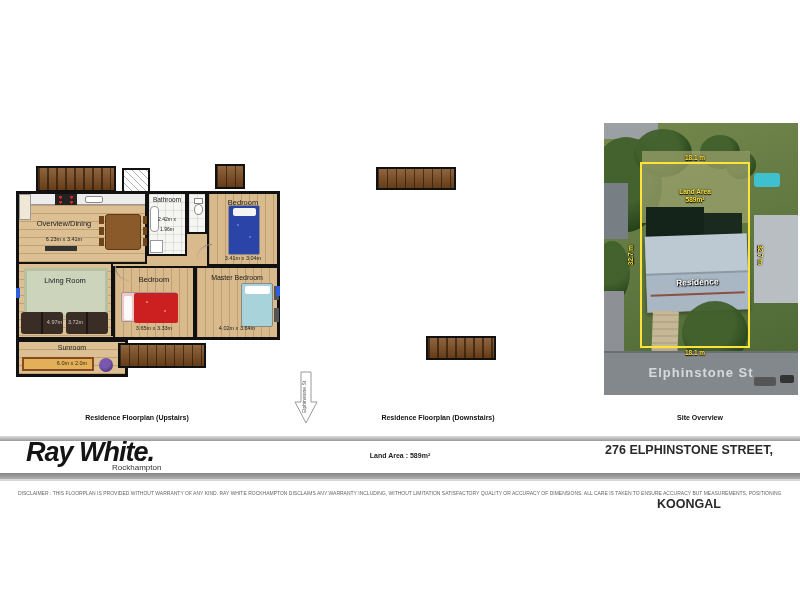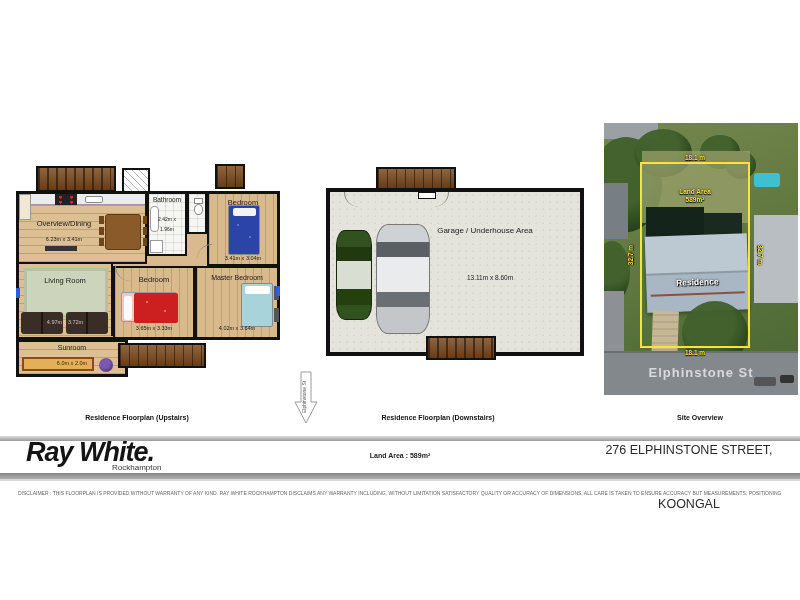--- a/index.html
+++ b/index.html
@@ -132,35 +132,20 @@
     <div class="room-label" style="top:2px;font-size:7px;">Sunroom</div>
     <div class="abs" style="left:3px;top:15px;width:72px;height:14px;background:#e2b058;border:2px solid #8a4a1f;"></div>
     <div class="abs" style="left:80px;top:16px;width:14px;height:14px;border-radius:50%;
                 background:radial-gradient(circle at 40% 35%, #7a58b0 0 40%, #4a3380 80%);"></div>
     <div class="dim-label" style="top:18px;z-index:2;color:#3a2a10;">6.0m x 2.0m</div>
   </div>
   <div class="abs deck" style="left:118px;top:343px;width:88px;height:25px;"></div>
 
   <div class="abs deck" style="left:376px;top:167px;width:80px;height:23px;"></div>
 
-  <div class="abs" style="left:326px;top:188px;width:258px;height:168px;border:4px solid #111;background:#e4e4dc;
-              background-image:radial-gradient(rgba(0,0,0,.05) 1px, transparent 1px);background-size:7px 7px;">
-    <div class="abs" style="left:60px;top:34px;width:190px;text-align:center;font-size:8px;color:#222;">Garage / Underhouse Area</div>
-    <div class="abs" style="left:80px;top:82px;width:160px;text-align:center;font-size:6.5px;color:#222;">13.11m x 8.60m</div>
-
-    <div class="abs" style="left:6px;top:38px;width:36px;height:90px;border-radius:9px/15px;border:1px solid #15260d;
-                background:linear-gradient(180deg,#31511f 0 18%, #22390f 18% 34%, #d8dfd2 34% 66%, #25400f 66% 84%, #31511f 84%);"></div>
-    <div class="abs" style="left:46px;top:32px;width:54px;height:110px;border-radius:12px/20px;border:1px solid #777;
-                background:linear-gradient(180deg,#cfd2d5 0 16%, #5a5f64 16% 30%, #e9ebed 30% 62%, #6a6f74 62% 76%, #c4c7ca 76%);"></div>
-
-    <div class="arc" style="left:14px;top:0;"></div>
-    <div class="arc" style="left:104px;top:0;transform:scaleX(-1);"></div>
-    <div class="abs" style="left:88px;top:0;width:18px;height:7px;background:#fff;border:1px solid #111;
-                background-image:linear-gradient(90deg, transparent 0 48%, #111 48% 52%, transparent 52%);"></div>
-  </div>
   <div class="abs deck" style="left:426px;top:336px;width:70px;height:24px;"></div>
 
   <div class="abs" style="left:604px;top:123px;width:194px;height:272px;overflow:hidden;background:#5e7a40;
               background-image:linear-gradient(160deg, rgba(140,150,90,.5), rgba(40,70,30,.4));">
     <div class="abs" style="left:0;top:0;width:54px;height:16px;background:#9aa0a3;"></div>
     <div class="tree" style="left:-14px;top:14px;width:72px;height:95px;"></div>
     <div class="tree" style="left:30px;top:6px;width:58px;height:48px;"></div>
     <div class="tree" style="left:96px;top:12px;width:40px;height:34px;"></div>
     <div class="tree" style="left:122px;top:28px;width:30px;height:28px;"></div>
     <div class="tree" style="left:-10px;top:118px;width:36px;height:62px;"></div>
@@ -216,21 +201,21 @@
 
   <div class="abs footer-bar-top" style="left:0;top:436px;width:800px;height:5px;"></div>
 
   <div class="abs" style="left:26px;top:438px;width:220px;">
     <div style="font-size:27px;font-weight:bold;font-style:italic;color:#141414;letter-spacing:-1px;line-height:1.05;">Ray White.</div>
     <div style="font-size:8px;color:#333;margin-left:86px;margin-top:-3px;">Rockhampton</div>
   </div>
 
   <div class="abs" style="left:300px;top:452px;width:200px;text-align:center;font-size:7px;font-weight:bold;color:#222;">Land Area : 589m²</div>
 
-  <div class="abs" style="left:578px;top:443px;width:222px;text-align:center;font-weight:normal;color:#2a2a2a;line-height:1.2;">
+  <div class="abs" style="left:578px;top:443px;width:222px;text-align:center;font-weight:bold;color:#2a2a2a;line-height:1.2;">
     <div style="font-size:12.5px;">276 ELPHINSTONE STREET,</div>
     <div style="font-size:12.5px;margin-top:39px;">KOONGAL</div>
   </div>
 
   <div class="abs footer-bar-bottom" style="left:0;top:473px;width:800px;height:6px;"></div>
 
   <div class="abs" style="left:18px;top:490px;width:764px;text-align:center;font-size:5px;color:#666;white-space:nowrap;overflow:hidden;">DISCLAIMER : THIS FLOORPLAN IS PROVIDED WITHOUT WARRANTY OF ANY KIND. RAY WHITE ROCKHAMPTON DISCLAIMS ANY WARRANTY INCLUDING, WITHOUT LIMITATION SATISFACTORY QUALITY OR ACCURACY OF DIMENSIONS. ALL CARE IS TAKEN TO ENSURE ACCURACY BUT MEASUREMENTS, POSITIONING AND PLACEMENTS CANNOT BE GUARANTEED. SITEPLAN MARKINGS ARE INDICATORS ONLY AND NOT INTENDED TO REPLACE SURVEY PLANS.</div>
 
 </div>
 

